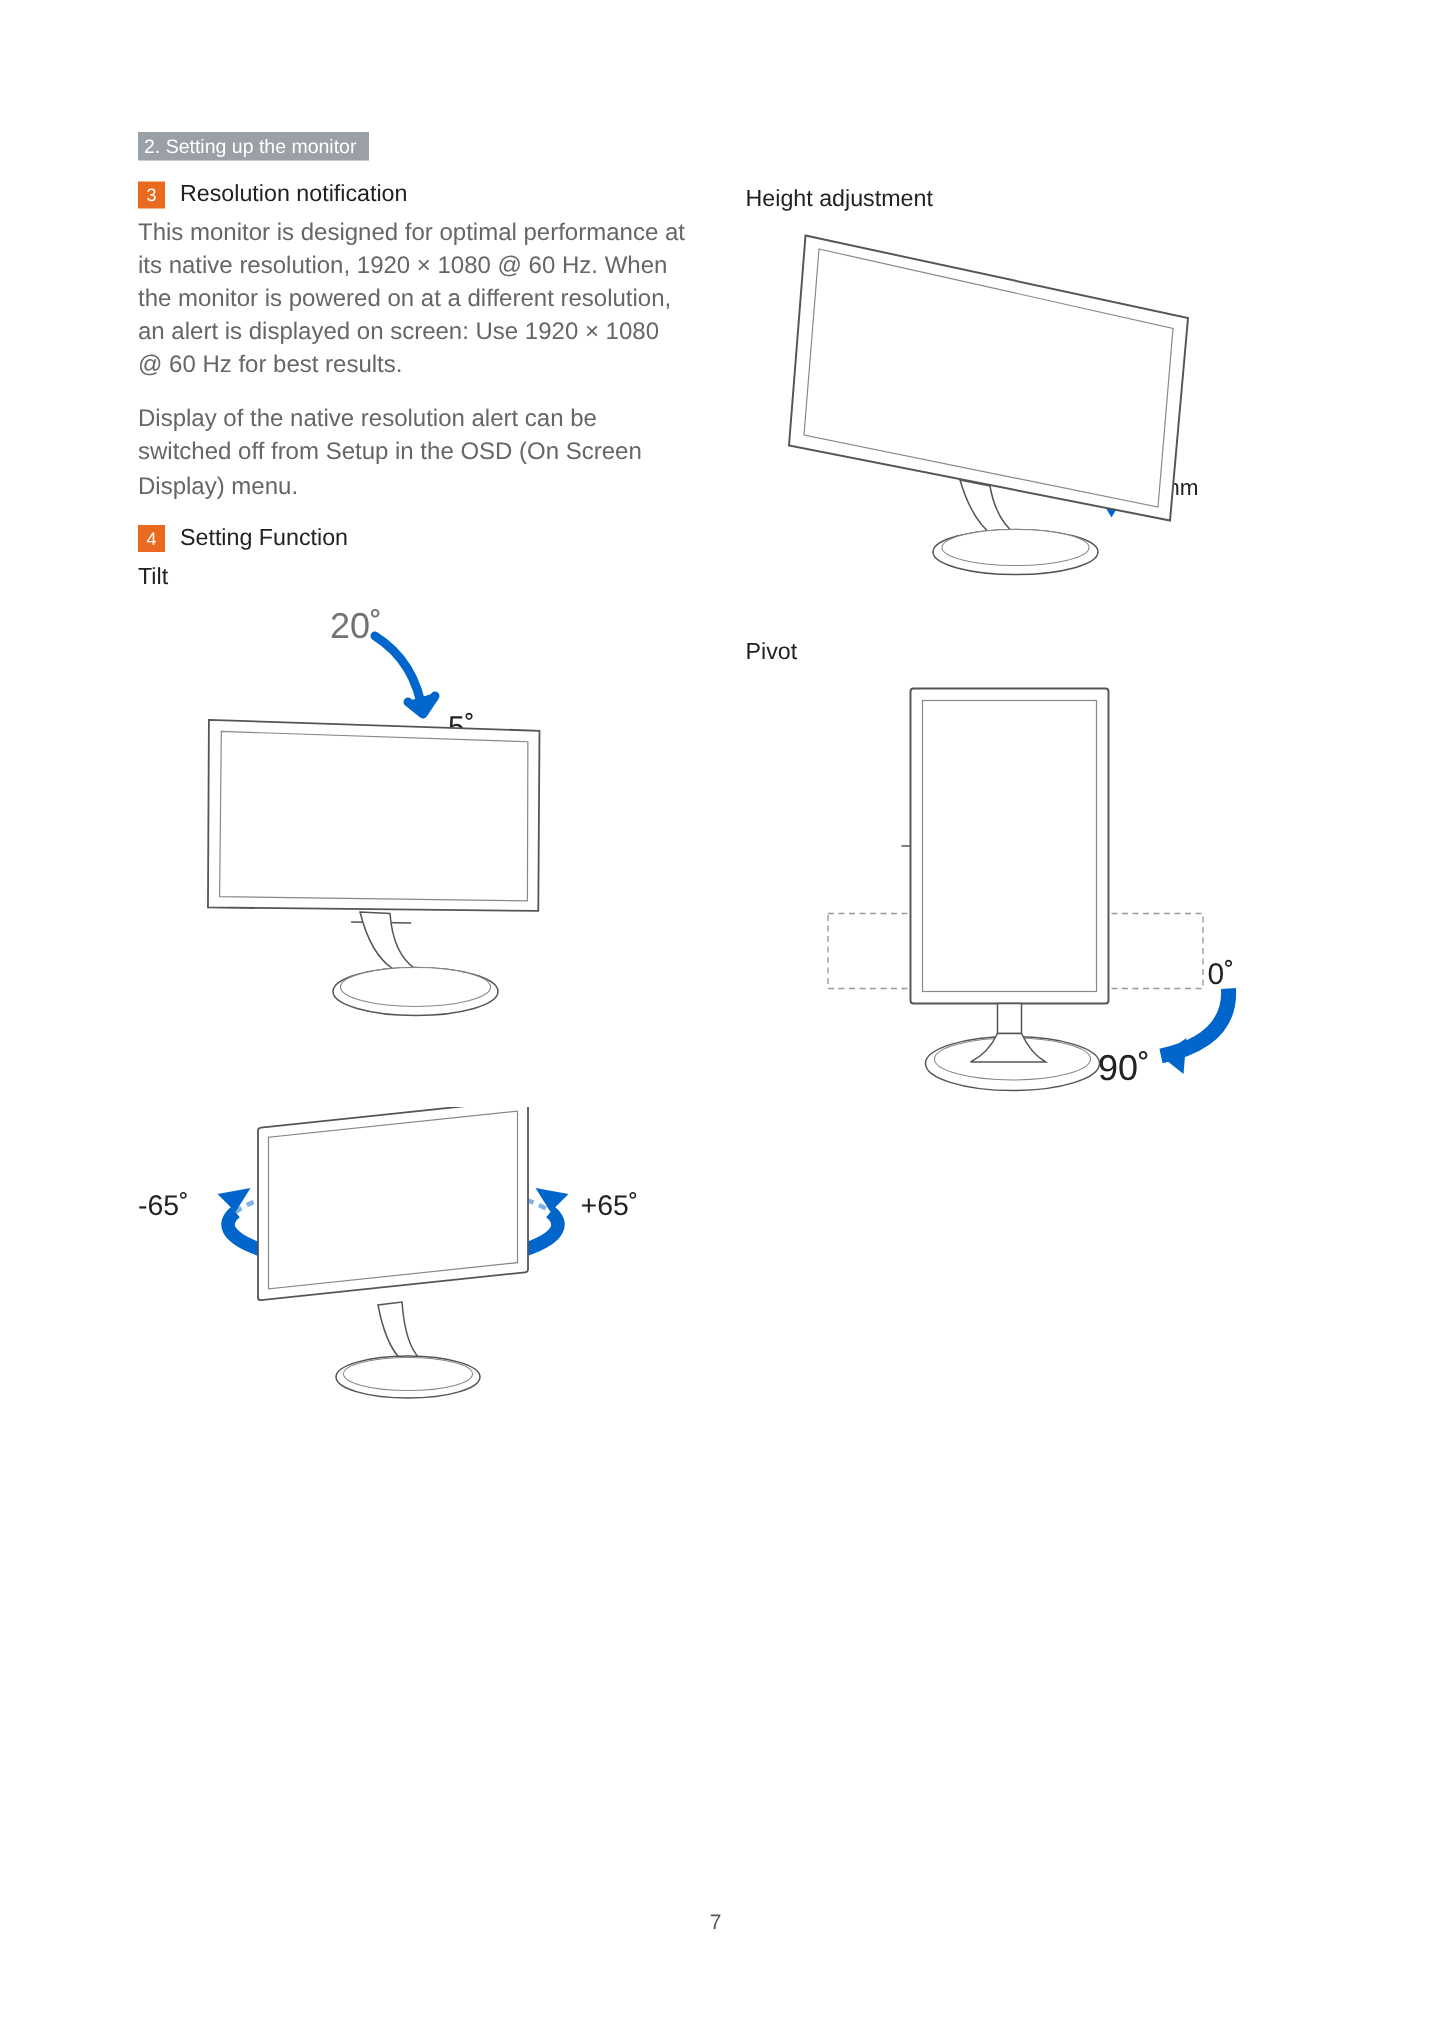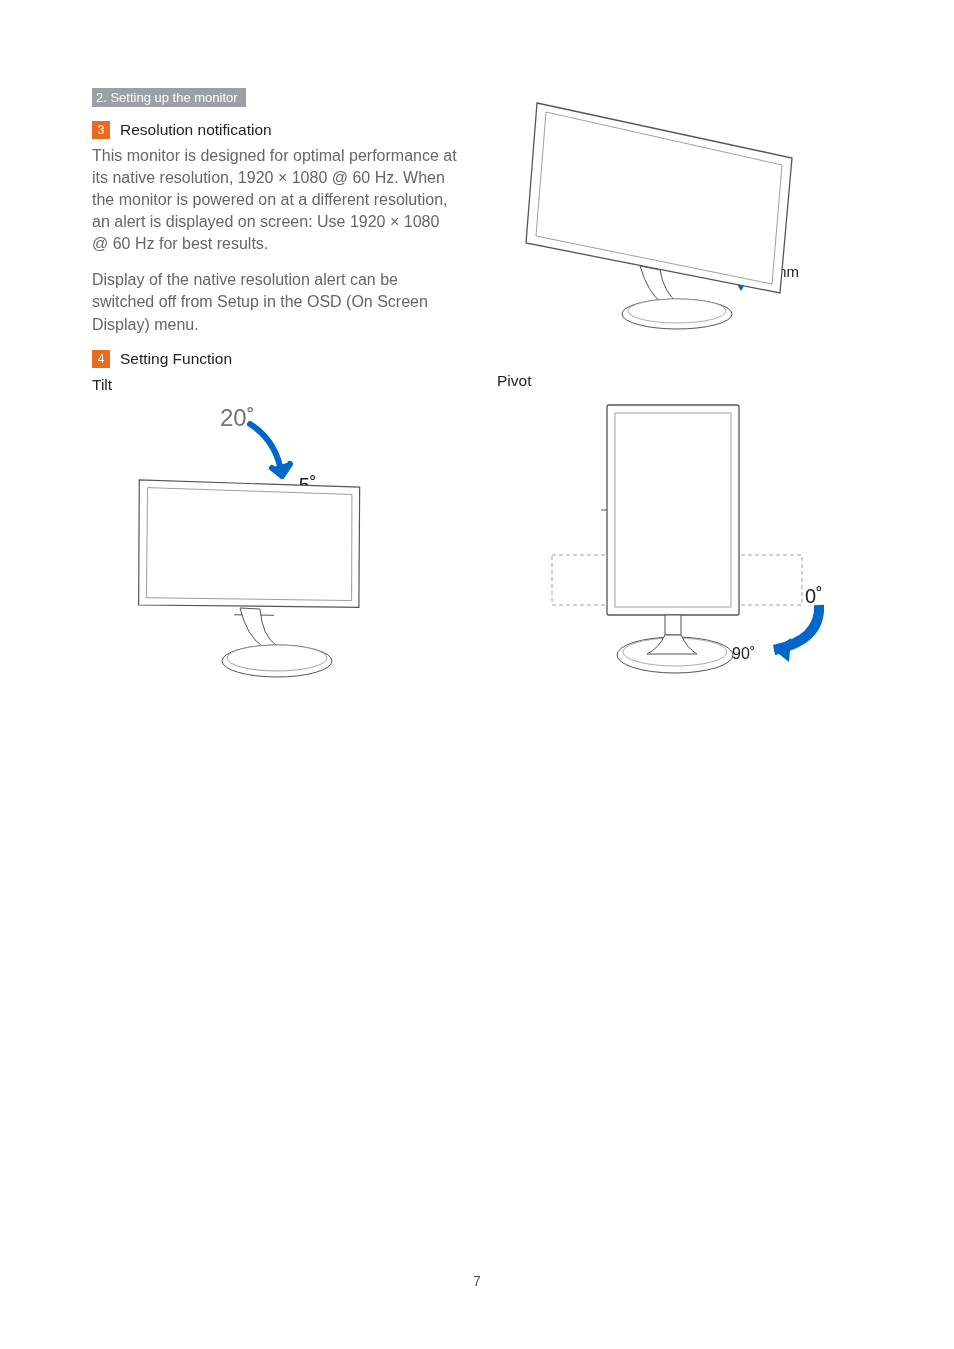--- a/index.html
+++ b/index.html
@@ -119,21 +119,21 @@
     .height-arrow { position: absolute; left: 215px; top: 155px; }
     
     .fig-pivot {
       width: 340px;
       height: 290px;
       position: relative;
       margin-left: 10px;
     }
     .pivot-monitor { position: absolute; left: 40px; top: 0; }
     .pivot-label-0 { position: absolute; left: 298px; top: 185px; font-size: 20px; color: #222; font-weight: 400; }
-    .pivot-label-90 { position: absolute; left: 225px; top: 245px; font-size: 16px; color: #222; font-weight: 400; }
+    .pivot-label-90 { position: absolute; left: 225px; top: 245px; font-size: 24px; color: #222; font-weight: 400; }
     .pivot-arrow { position: absolute; left: 252px; top: 200px; }
   </style>
 </head>
 <body>
 
 <div class="content">
 
   <div class="col">
     <div class="section-tab">2. Setting up the monitor</div>
 
@@ -170,23 +170,43 @@
 
         <path d="M 108 142 Q 115 170 130 180 L 145 180 Q 130 170 128 143 Z" fill="#fff" stroke="#555" stroke-width="1"></path>
 
         <ellipse cx="145" cy="195" rx="55" ry="16" fill="#fff" stroke="#555" stroke-width="1"></ellipse>
         <ellipse cx="145" cy="192" rx="50" ry="13" fill="#fff" stroke="#888" stroke-width="0.8"></ellipse>
       </svg>
     </div>
 
 
     
+    <div class="figure fig-swivel">
+      <span class="swivel-label-l">-65˚</span>
+      <span class="swivel-label-r">+65˚</span>
+      <svg class="swivel-ellipse" width="250" height="80">
+        <path d="M 20 30 A 110 28 0 1 0 230 30" fill="none" stroke="#0066cc" stroke-width="9"></path>
+        <path d="M 20 30 L 8 18 L 30 14 Z" fill="#0066cc"></path>
+        <path d="M 230 30 L 242 18 L 220 14 Z" fill="#0066cc"></path>
+        <path d="M 20 30 A 110 28 0 0 1 230 30" fill="none" stroke="#0066cc" stroke-width="3" stroke-dasharray="5 4" opacity="0.5"></path>
+      </svg>
+      <svg class="swivel-monitor" width="200" height="210">
+        <g transform="skewY(-6)">
+          <rect x="10" y="15" width="180" height="115" rx="2" fill="#fff" stroke="#555" stroke-width="1.2"></rect>
+          <rect x="17" y="22" width="166" height="101" fill="none" stroke="#888" stroke-width="0.8"></rect>
+        </g>
+        <path d="M 90 132 Q 95 158 105 168 L 118 168 Q 108 158 106 130 Z" fill="#fff" stroke="#555" stroke-width="1"></path>
+        <ellipse cx="110" cy="180" rx="48" ry="14" fill="#fff" stroke="#555" stroke-width="1"></ellipse>
+        <ellipse cx="110" cy="178" rx="43" ry="11" fill="#fff" stroke="#888" stroke-width="0.7"></ellipse>
+      </svg>
+    </div>
   </div>
 
   <div class="col">
+    <div class="sub-heading" style="margin-top:36px">Height adjustment</div>
 
     <div class="figure fig-height">
       <span class="height-label">150mm</span>
       <svg class="height-arrow" width="18" height="40">
         <line x1="9" y1="6" x2="9" y2="34" stroke="#0066cc" stroke-width="4"></line>
         <path d="M 9 2 L 3 12 L 15 12 Z" fill="#0066cc"></path>
         <path d="M 9 38 L 3 28 L 15 28 Z" fill="#0066cc"></path>
       </svg>
       <svg class="height-monitor" width="300" height="240">
 

